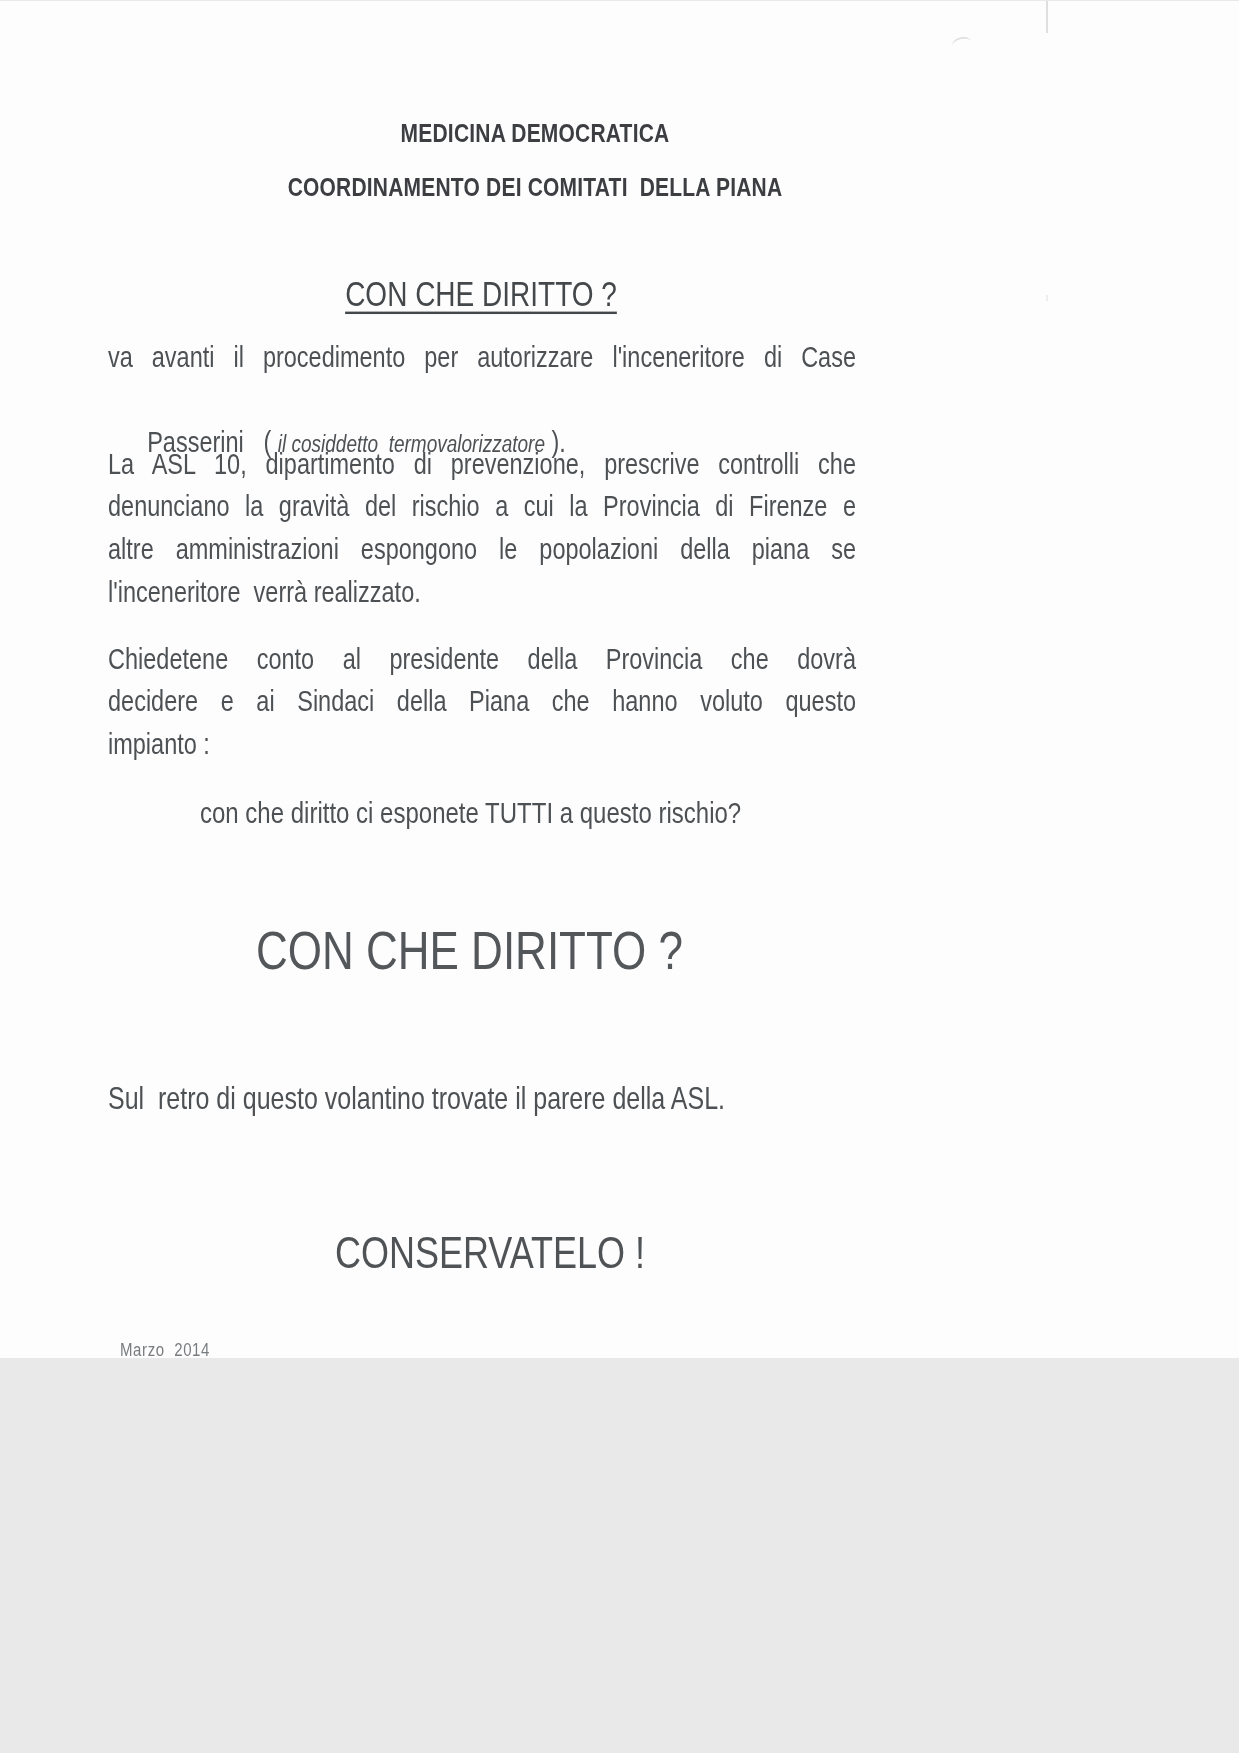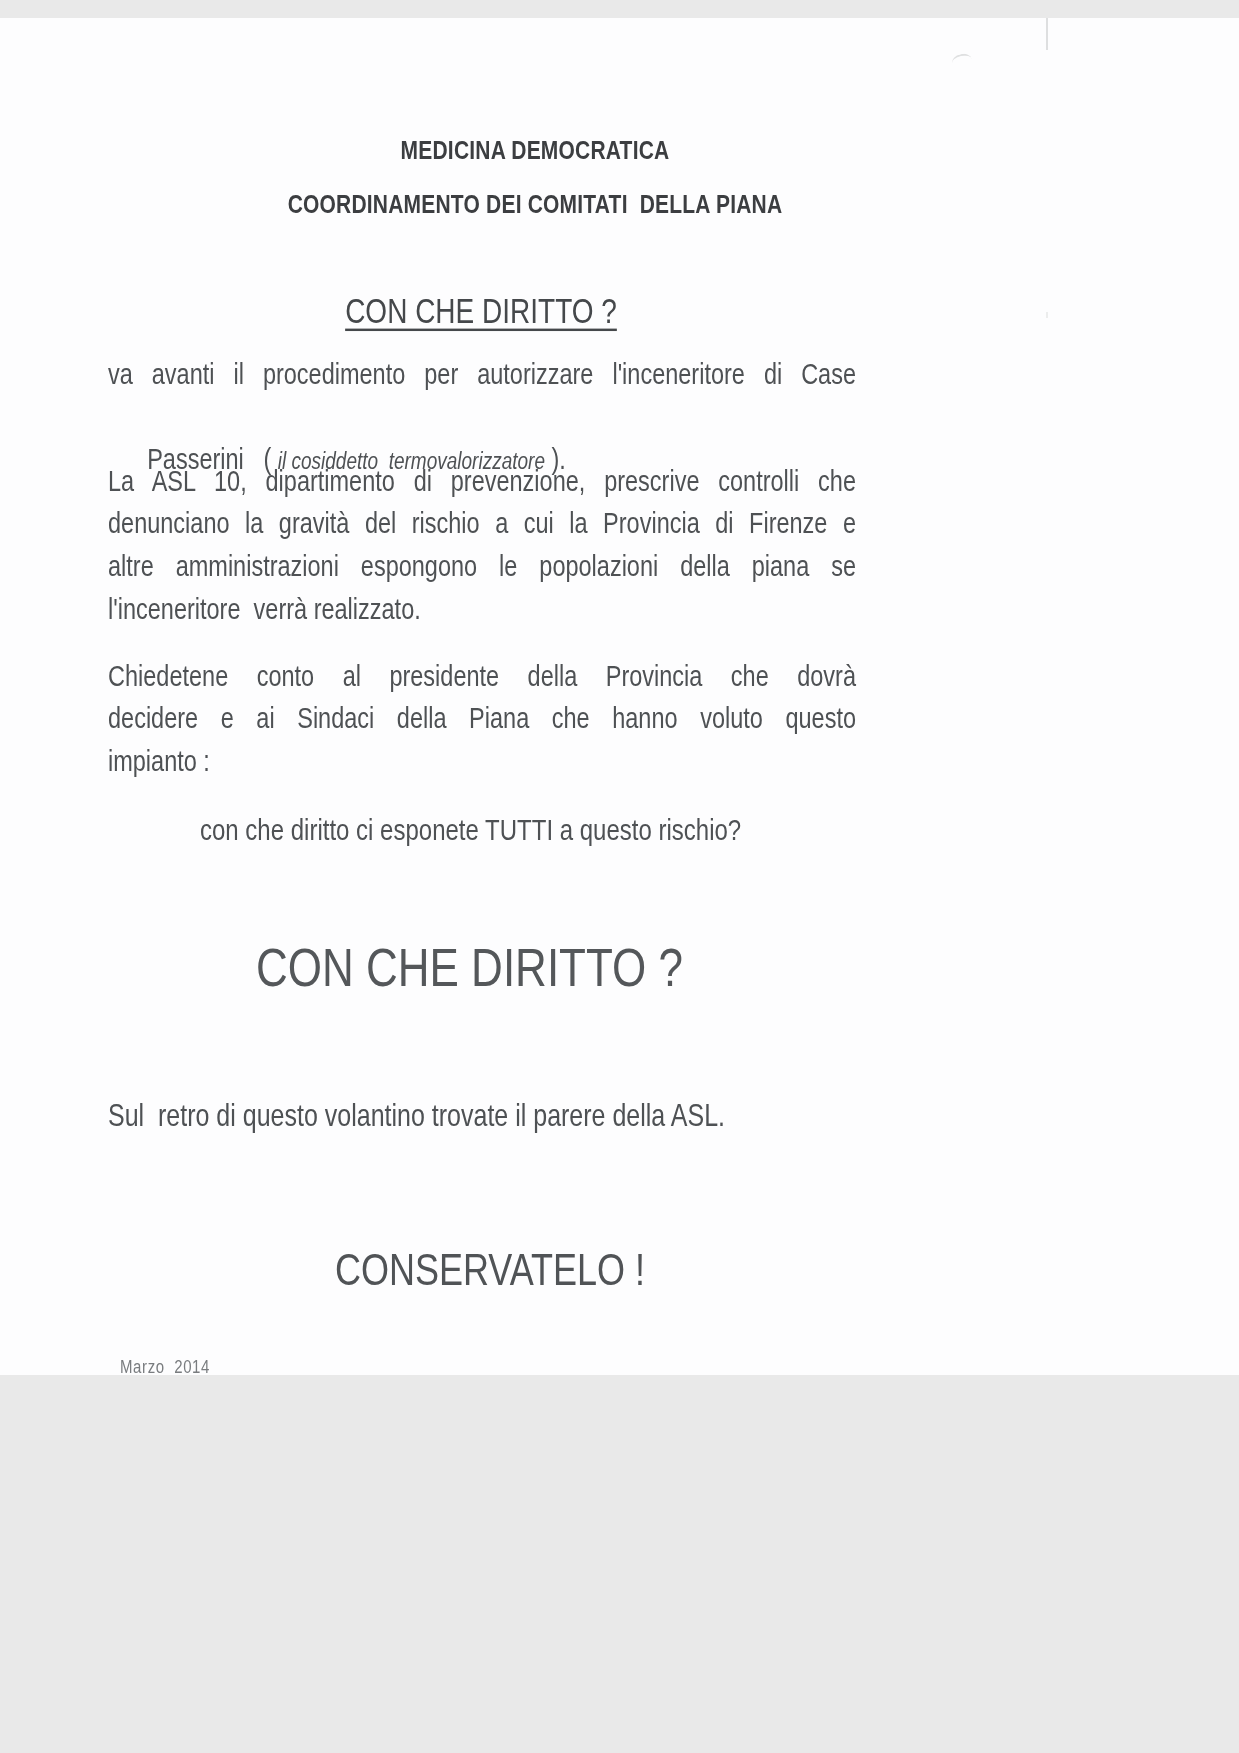--- a/index.html
+++ b/index.html
@@ -1,19 +1,19 @@
 <!DOCTYPE html>
 <html><head>
 <meta charset="utf-8">
 <style>
   html,body { margin:0; padding:0; background:#e9e9e9; }
   .page {
     position:relative;
     width:1239px; height:1357px;
-    margin:18px auto;
+    margin:1px auto;
     background:#fdfdfe;
     overflow:hidden;
     font-family:"Liberation Sans","DejaVu Sans",sans-serif;
     color:#4e5154;
   }
   .stretch { transform:scaleY(1.22); transform-origin:0 0; }
 
   .hdr {
     position:absolute; left:0; width:1070px;
     text-align:center; font-weight:bold;

